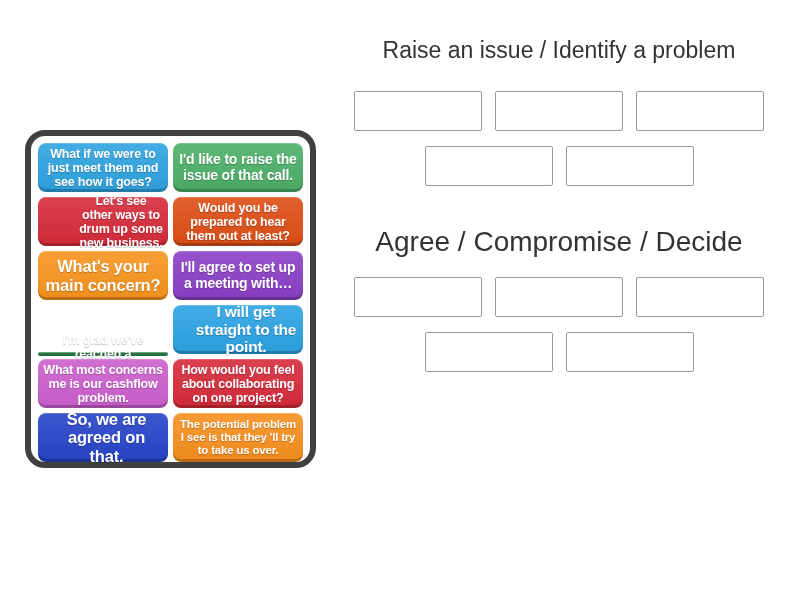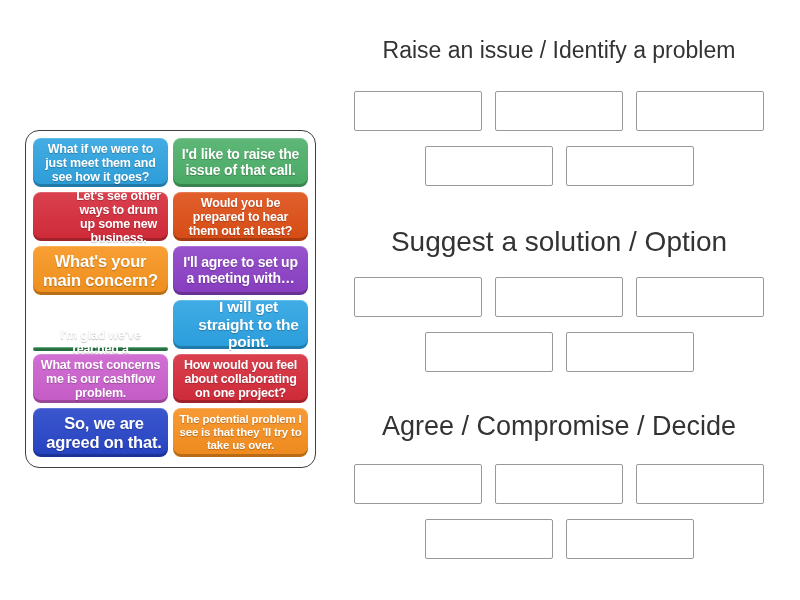--- a/index.html
+++ b/index.html
@@ -10,22 +10,22 @@
     position:relative;
     overflow:hidden;
   }
 
   
   .card-panel {
     position:absolute;
     left:25px; top:130px;
     width:291px; height:338px;
     background:#ffffff;
-    border:1px solid #404040;
-    border-radius:14px;
+    border:6px solid #404040;
+    border-radius:20px;
     padding:7px;
   }
   .card-grid {
     display:grid;
     grid-template-columns:1fr 1fr;
     grid-auto-rows:49px;
     gap:5px;
     height:100%;
   }
   .card {
@@ -134,32 +134,20 @@
         <div class="slot"></div>
         <div class="slot"></div>
         <div class="slot"></div>
       </div>
       <div class="slot-row">
         <div class="slot"></div>
         <div class="slot"></div>
       </div>
     </section>
     <section class="group">
-      <h2 class="group-label">Suggest a solution / Option</h2>
-      <div class="slot-row">
-        <div class="slot"></div>
-        <div class="slot"></div>
-        <div class="slot"></div>
-      </div>
-      <div class="slot-row">
-        <div class="slot"></div>
-        <div class="slot"></div>
-      </div>
-    </section>
-    <section class="group">
       <h2 class="group-label">Agree / Compromise / Decide</h2>
       <div class="slot-row">
         <div class="slot"></div>
         <div class="slot"></div>
         <div class="slot"></div>
       </div>
       <div class="slot-row">
         <div class="slot"></div>
         <div class="slot"></div>
       </div>

